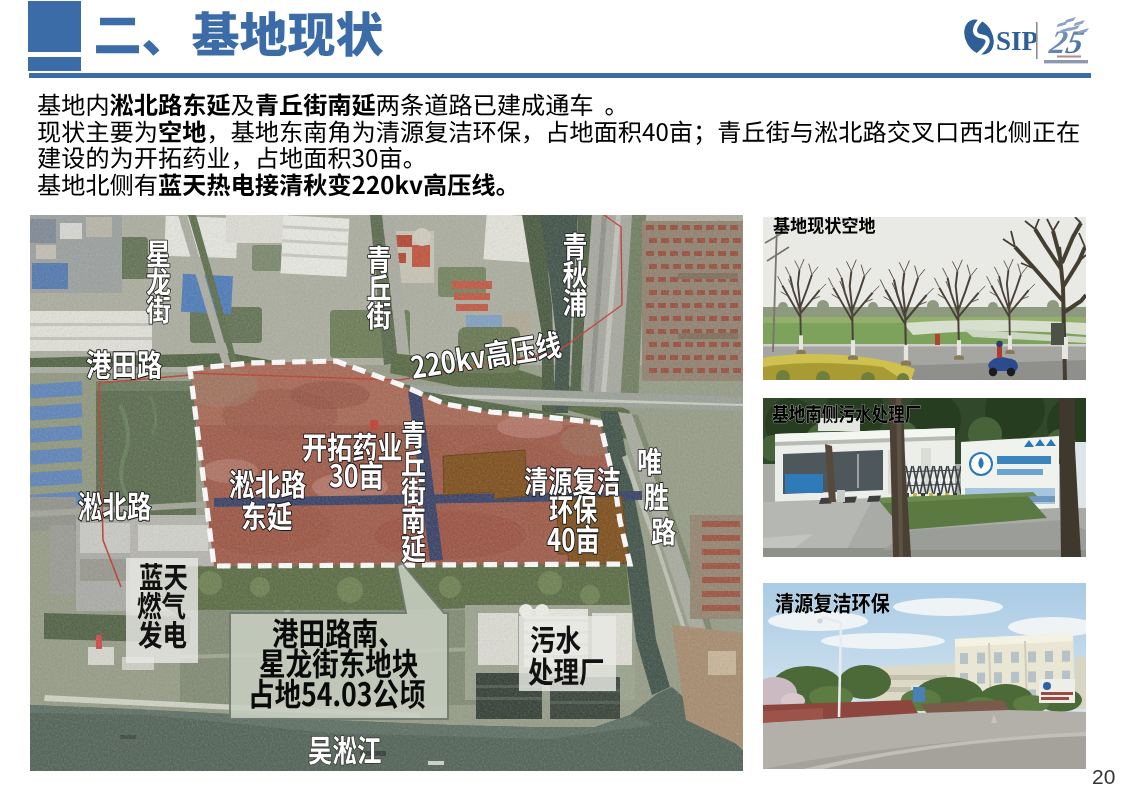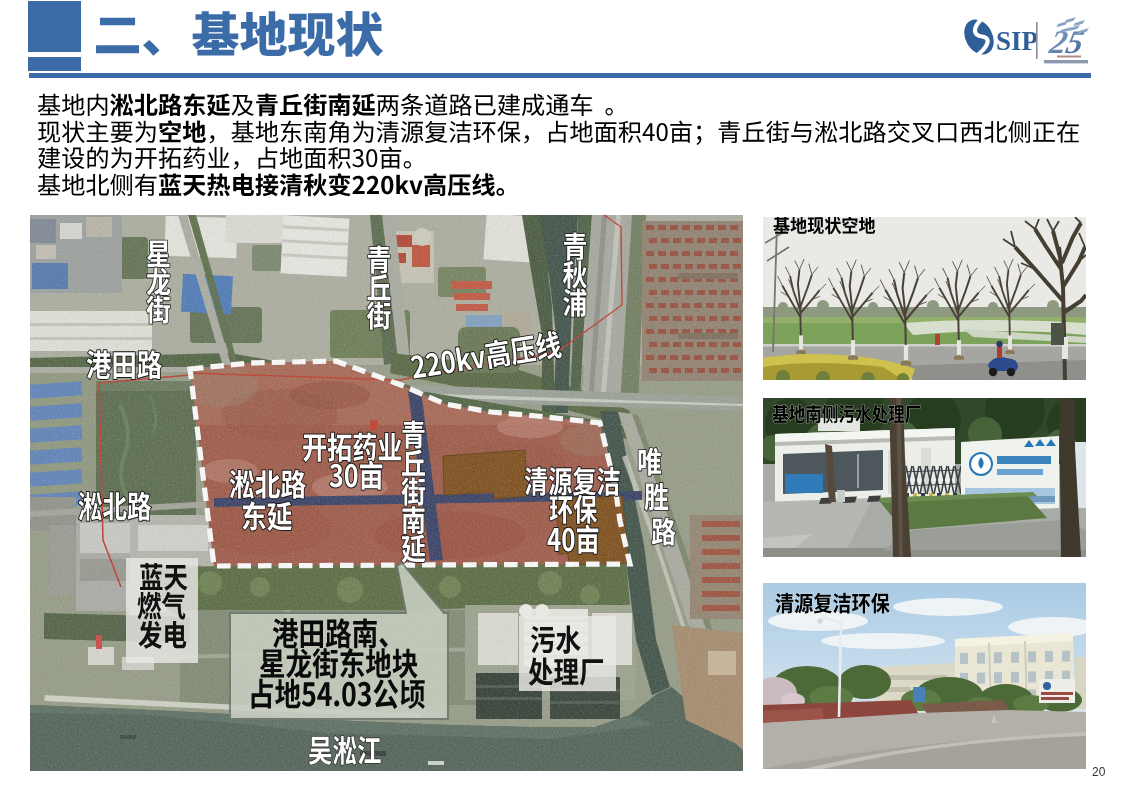--- a/index.html
+++ b/index.html
@@ -156,21 +156,21 @@
       <use href="#b0032" x="13590"></use>
       <use href="#b0030" x="14180"></use>
       <use href="#b006B" x="14770"></use>
       <use href="#b0076" x="15374"></use>
       <use href="#b9AD8" x="15950"></use>
       <use href="#b538B" x="16950"></use>
       <use href="#b7EBF" x="17950"></use>
       <use href="#b3002" x="18950"></use>
     </g>
   </svg>
-<div class="abs" style="left:1092px;top:764.5px;font-size:12px;color:#333;">20</div>
+<div class="abs" style="left:1092px;top:764.5px;font-size:21px;color:#333;">20</div>
 <svg style="position:absolute;left:30px;top:215px;" width="713" height="556" viewBox="0 0 713 556">
     <defs>
       <filter id="gr" x="0" y="0" width="100%" height="100%">
         <feTurbulence type="fractalNoise" baseFrequency="0.55" numOctaves="2" seed="7"></feTurbulence>
         <feColorMatrix type="saturate" values="0"></feColorMatrix>
         <feComponentTransfer>
           <feFuncA type="linear" slope="0.9" intercept="0"></feFuncA>
         </feComponentTransfer>
       </filter>
     </defs>

